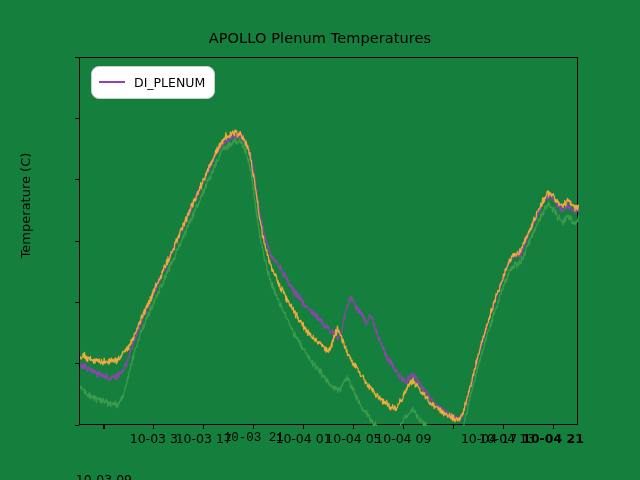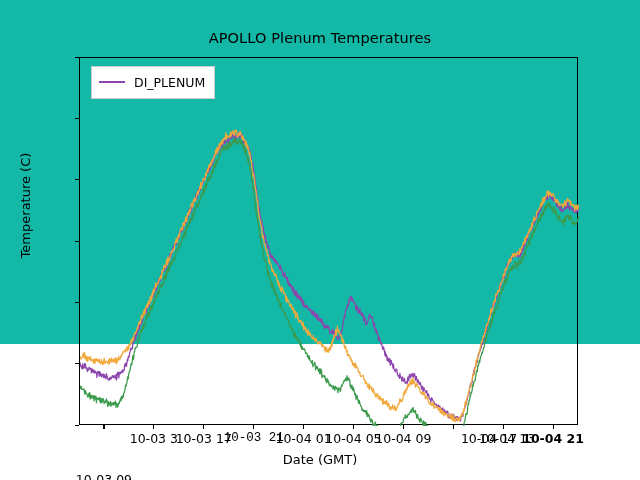--- a/index.html
+++ b/index.html
@@ -9,22 +9,22 @@
   }
   body {
     width: 640px;
     height: 480px;
     font-family: "DejaVu Sans", sans-serif;
     overflow: hidden;
   }
   #figure {
     position: relative;
     width: 640px;
-    height: 344px;
-    background: #14b8a6;
+    height: 480px;
+    background: #15803d;
   }
   #chart-title {
     position: absolute;
     left: 0;
     top: 30px;
     width: 640px;
     text-align: center;
     font-size: 14.5px;
     color: #000000;
     letter-spacing: 0.1px;
@@ -88,21 +88,21 @@
     text-align: center;
     font-size: 13px;
     color: #000000;
   }
   #legend {
     position: absolute;
     left: 11px;
     top: 8px;
     background: #ffffff;
     border: 0.9px solid #cccccc;
-    border-radius: 0;
+    border-radius: 8px;
     padding: 5px 9px 6px 7px;
   }
   .legend-row {
     display: flex;
     align-items: center;
     height: 20px;
   }
   .legend-swatch {
     width: 26px;
     height: 2px;
@@ -116,21 +116,20 @@
   }
 </style>
 </head>
 <body>
 
 <div id="figure">
 
   <div id="chart-title">APOLLO Plenum Temperatures</div>
 
   <div id="ylabel">Temperature (C)</div>
-  <div id="xlabel">Date (GMT)</div>
 
   <div id="y-axis-ticks">
       <div class="ytick-mark" style="top: 424.5px;"></div>
       <div class="ytick-mark" style="top: 363.167px;"></div>
       <div class="ytick-mark" style="top: 301.833px;"></div>
       <div class="ytick-mark" style="top: 240.5px;"></div>
       <div class="ytick-mark" style="top: 179.167px;"></div>
       <div class="ytick-mark" style="top: 117.833px;"></div>
       <div class="ytick-mark" style="top: 56.5px;"></div>
     </div>

